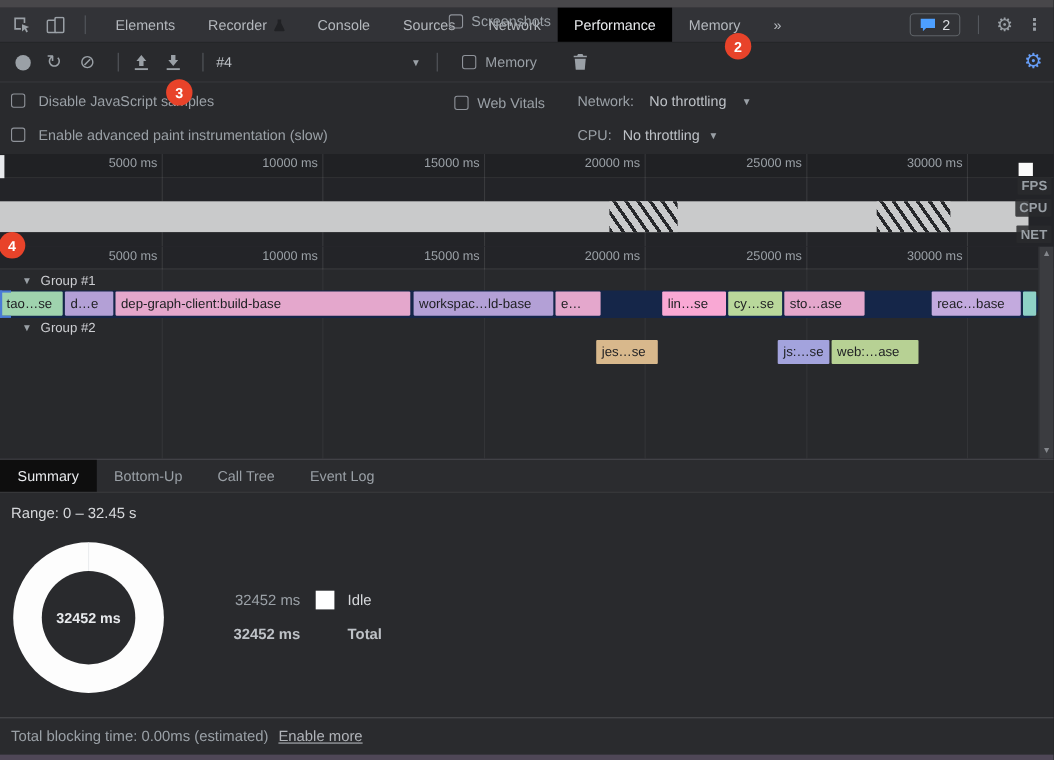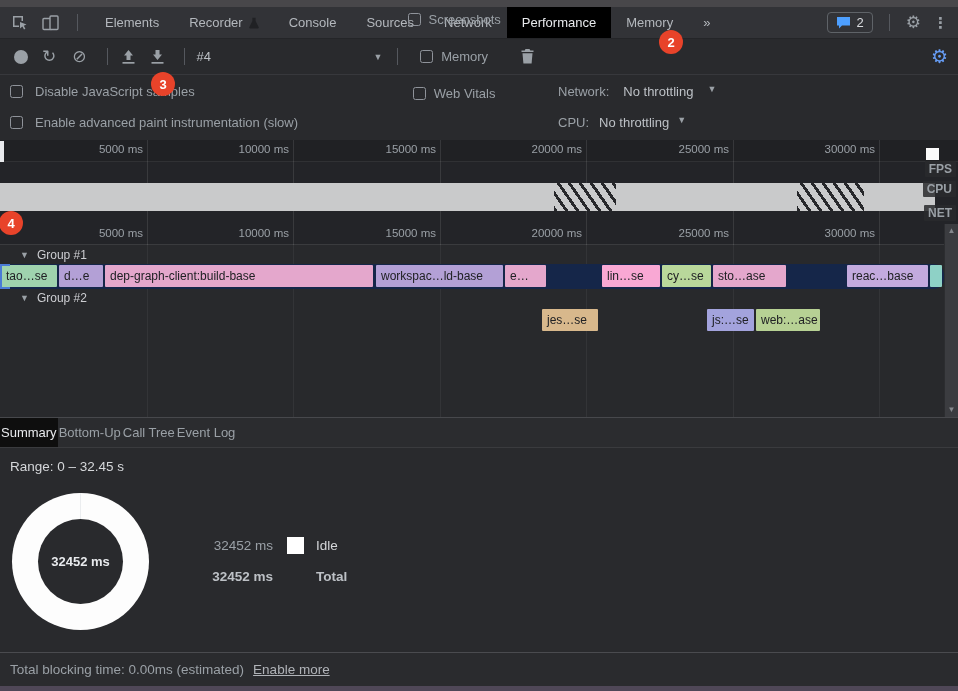--- a/index.html
+++ b/index.html
@@ -25,21 +25,21 @@
   .icon-btn{margin-right:16px;display:flex;align-items:center;}
   .session{width:186px;display:flex;align-items:center;justify-content:space-between;padding:0 10px 0 8px;font-size:13px;color:#bdc1c6;}
   .caret{font-size:9px;color:#9aa0a6;}
   .cbrow{display:flex;align-items:center;gap:22px;margin-left:6px;flex-direction:column;}
   .cbitem{display:flex;align-items:center;gap:8px;font-size:13px;color:#9aa0a6;}
   .cb{width:13px;height:13px;border:1.5px solid #8f939a;border-radius:2.5px;box-sizing:border-box;background:transparent;}
   .gear-blue{margin-left:auto;color:#669df6;font-size:19px;line-height:1;}
   
   .optrow{left:0;width:958px;height:31px;display:flex;align-items:center;font-size:13px;color:#9aa0a6;}
   .optrow .cb{margin:0 12px 0 10px;}
-  .sidegroup{position:absolute;left:558px;display:flex;align-items:flex-start;font-size:13px;}
+  .sidegroup{position:absolute;left:525px;display:flex;align-items:center;font-size:13px;}
   .sidegroup .val{margin-left:14px;color:#bdc1c6;}
   .sidegroup .caret{margin-left:14px;}
   
   .overview{left:0;top:140px;width:958px;height:84px;background:#232428;}
   .ov-ruler{position:absolute;left:0;top:0;width:958px;height:22px;background:#202124;border-bottom:1px solid #303134;box-sizing:border-box;}
   .rlabel{position:absolute;top:3px;width:75px;text-align:right;font-size:11.5px;color:#9aa0a6;}
   .tickline{position:absolute;width:1px;background:rgba(255,255,255,0.10);}
   .cpu-band{position:absolute;left:0;top:43px;width:935px;height:28px;background:#c9cacb;}
   .hatch{position:absolute;top:0;height:28px;background:repeating-linear-gradient(55deg,#26272a 0 3px,#c9cacb 3px 9px);}
   .lane-label{position:absolute;right:2px;font-size:12px;font-weight:bold;color:#9aa0a6;background:rgba(41,42,45,0.85);padding:1px 4px;border-radius:1px;}
@@ -53,21 +53,21 @@
   .grp-tri{color:#9aa0a6;font-size:9px;}
   .barrow{position:absolute;left:0;width:944px;height:25px;}
   .barrow.selected{background:#152649;}
   .bar{position:absolute;top:1px;height:22px;box-sizing:border-box;font-size:12px;color:#202124;line-height:22px;padding:0 5px;overflow:hidden;white-space:nowrap;border-radius:1px;}
   .sel-bracket{position:absolute;left:0;width:2px;background:#4a7bd6;}
   .sel-tick{position:absolute;left:0;height:2px;background:#4a7bd6;}
   .vscroll{position:absolute;left:944px;top:0;width:14px;height:193px;background:#3b3c40;border-left:1px solid #2c2d30;box-sizing:border-box;display:flex;flex-direction:column;justify-content:space-between;align-items:center;padding:3px 0;}
   .scr-arrow{font-size:8px;color:#85888d;line-height:1;}
   
   .btabs{left:0;top:417px;width:958px;height:31px;background:#2b2c2f;border-top:1px solid #47484c;border-bottom:1px solid #3a3b3e;box-sizing:border-box;display:flex;align-items:stretch;}
-  .btab{display:flex;align-items:center;padding:0 1px;font-size:13px;color:#9aa0a6;}
+  .btab{display:flex;align-items:center;padding:0 16px;font-size:13px;color:#9aa0a6;}
   .btab.active{background:#0e0e0e;color:#e8eaed;}
   
   .range-text{left:10px;top:459px;font-size:13.5px;color:#d5d7da;}
   .donut{left:12px;top:493px;width:137px;height:137px;border-radius:50%;background:#fdfdfd;}
   .donut-hole{position:absolute;left:26px;top:26px;width:85px;height:85px;border-radius:50%;background:#292a2d;}
   .donut-div{position:absolute;left:68px;top:0;width:1px;height:26px;background:#e3e5e8;opacity:.7;}
   .donut-center{position:absolute;left:0;top:0;width:137px;height:137px;display:flex;align-items:center;justify-content:center;font-size:13px;font-weight:bold;color:#e8eaed;}
   .legend{left:203px;top:536px;display:flex;flex-direction:column;gap:13px;}
   .lrow{display:flex;align-items:center;height:18px;}
   .lval{width:70px;text-align:right;font-size:13.5px;color:#9aa0a6;}
@@ -280,21 +280,21 @@
         <div class="sel-bracket abs" style="top: 40px; height: 25px;"></div>
         <div class="sel-tick abs" style="top: 40px; width: 10px;"></div>
         <div class="sel-tick abs" style="top: 63px; width: 10px;"></div>
         <div class="grp-header abs" style="top: 65px;">
           <div class="grp-tri">▼</div>
           <div>Group #2</div>
         </div>
         <div class="barrow abs" style="top: 84px;">
           <div class="bar" style="left: 542px; width: 56px; background: rgb(216, 184, 140);">jes…se</div>
           <div class="bar" style="left: 707px; width: 47px; background: rgb(163, 163, 221);">js:…se</div>
-          <div class="bar" style="left: 756px; width: 64px; background: rgb(183, 209, 148);">web:…ase</div>
+          <div class="bar" style="left: 756px; width: 79px; background: rgb(183, 209, 148);">web:…ase</div>
         </div>
       </div>
     <div class="vscroll">
       <span class="scr-arrow">▲</span>
       <span class="scr-arrow">▼</span>
     </div>
   </div>
 
   <div class="abs btabs" id="btabs">
       <div class="btab active">Summary</div>

